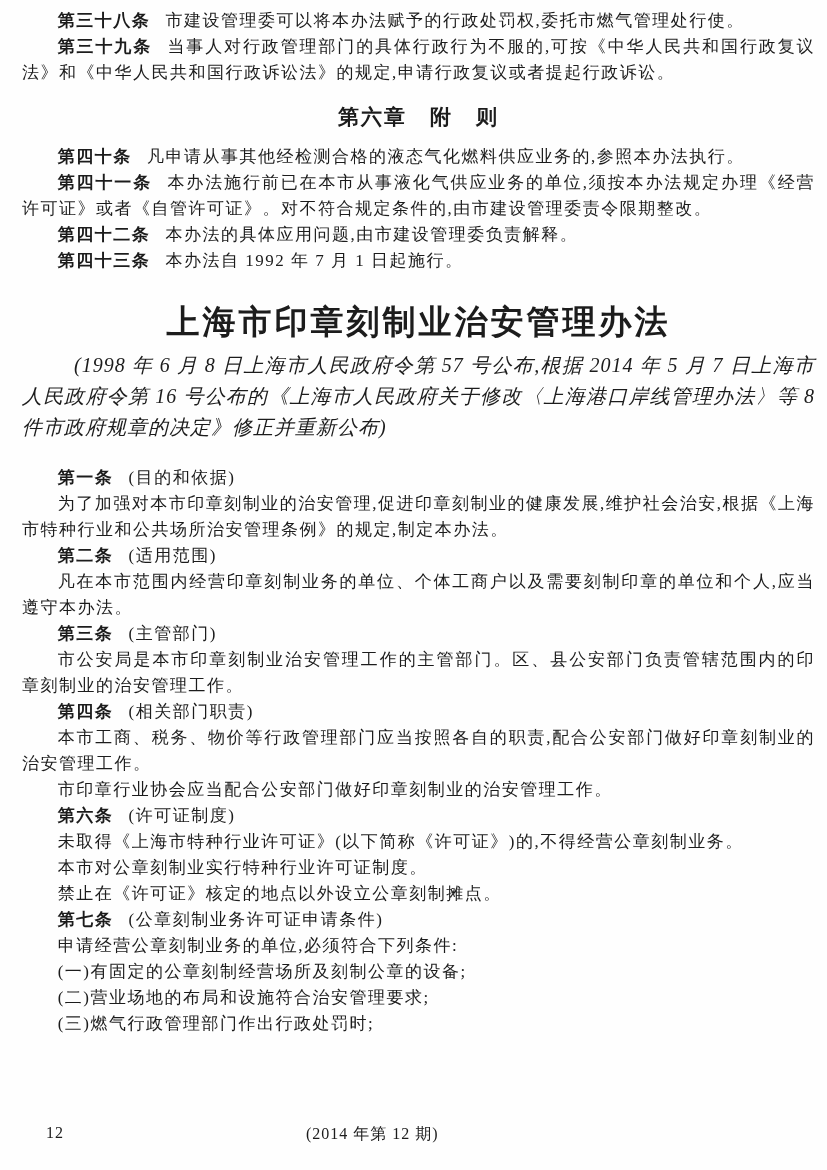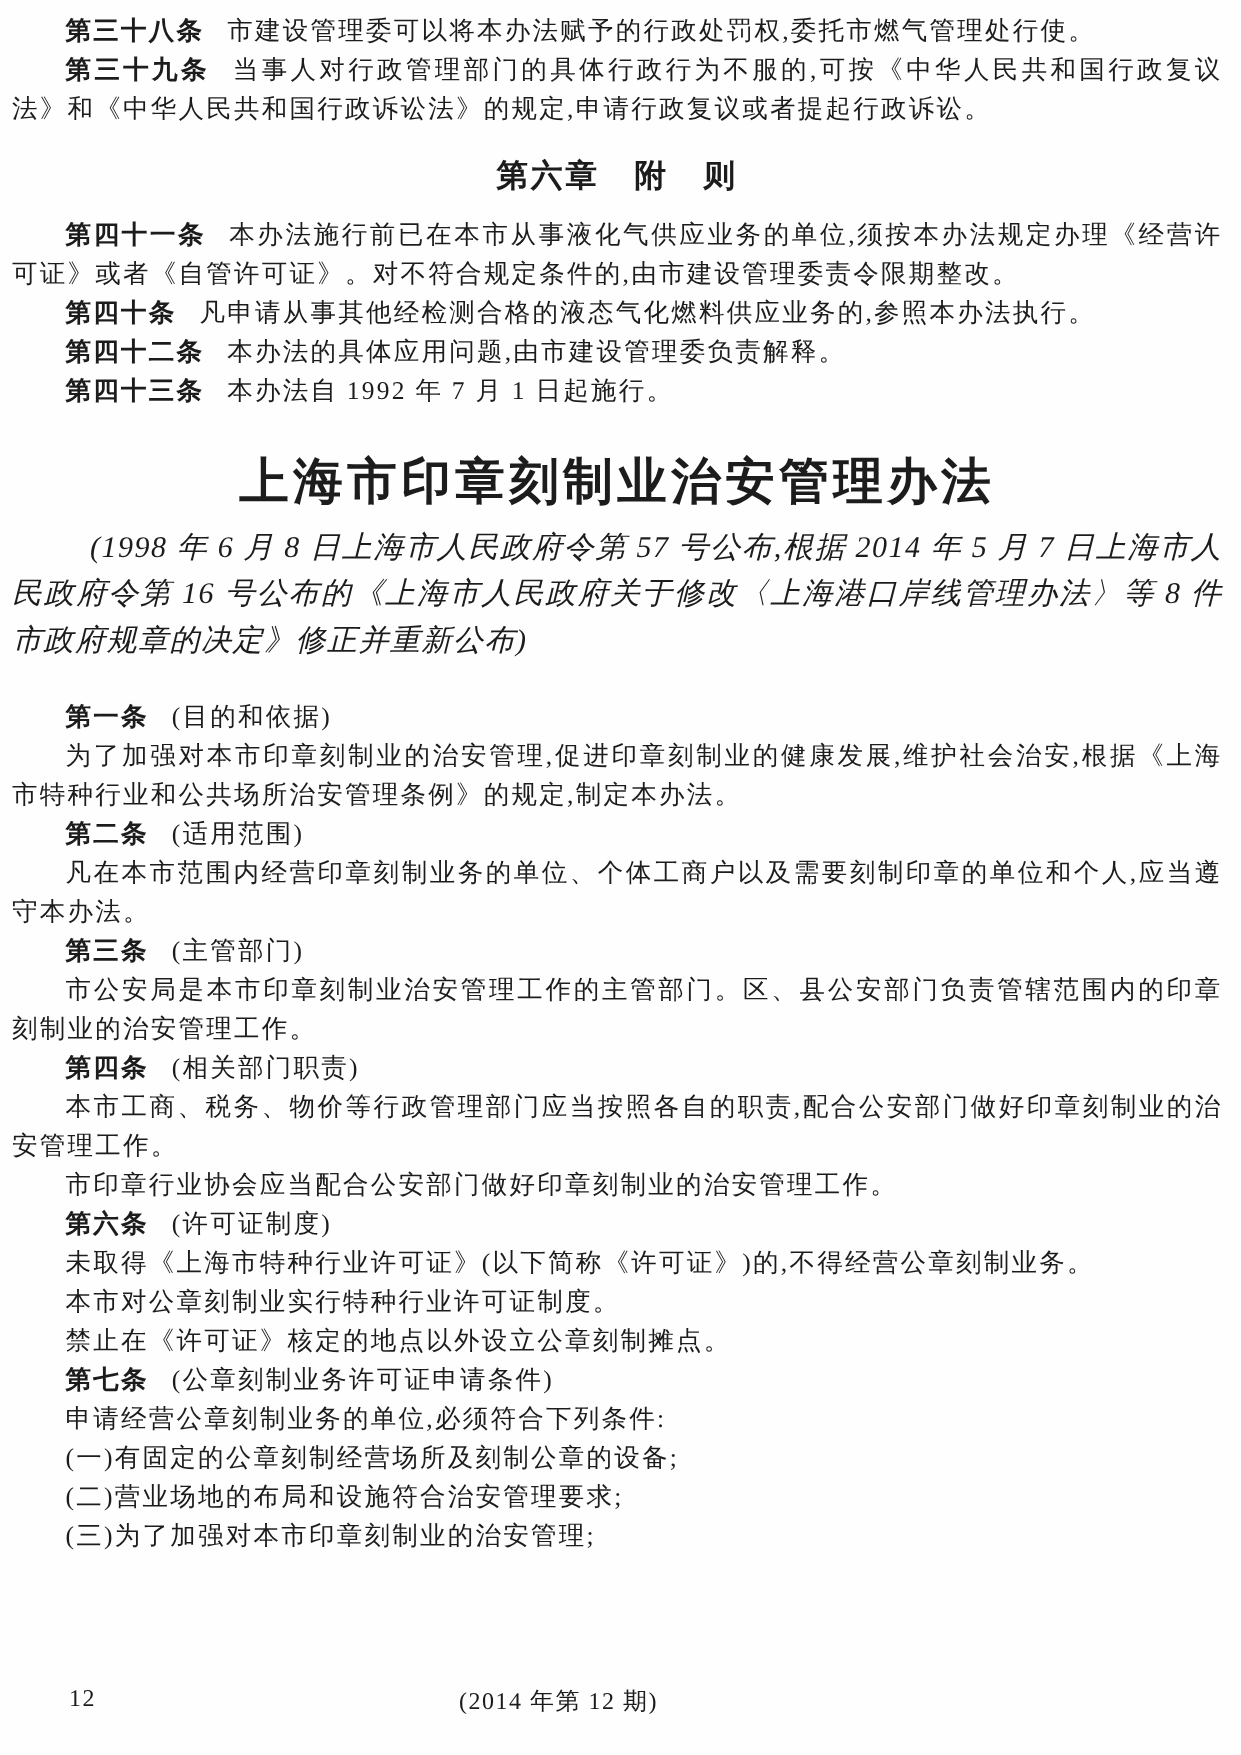--- a/index.html
+++ b/index.html
@@ -7,21 +7,21 @@
     width: 827px; height: 1170px;
     background: #fefefe;
     color: #1c1c1c;
     font-family: "Liberation Serif", "DejaVu Serif", serif;
     overflow: hidden;
   }
   .page {
     position: relative;
     width: 827px; height: 1170px;
     box-sizing: border-box;
-    padding: 8px 12px 0 8px;
+    padding: 8px 12px 0 22px;
     border-radius: 25px;
   }
   
   .t {
     margin: 0;
     font-size: 17px;
     line-height: 26px;
     letter-spacing: 1.5px;
     text-align: justify;
     text-justify: inter-ideograph;
@@ -74,22 +74,22 @@
 <body>
 
 <div class="page">
 
   <section>
     <p class="t indent"><b class="n">第三十八条</b><span>市建设管理委可以将本办法赋予的行政处罚权,委托市燃气管理处行使。</span></p>
     <p class="t indent"><b class="n">第三十九条</b><span>当事人对行政管理部门的具体行政行为不服的,可按《中华人民共和国行政复议法》和《中华人民共和国行政诉讼法》的规定,申请行政复议或者提起行政诉讼。</span></p>
 
     <h3 class="chapter">第六章　附　则</h3>
 
+    <p class="t indent"><b class="n">第四十条</b><span>凡申请从事其他经检测合格的液态气化燃料供应业务的,参照本办法执行。</span></p>
     <p class="t indent"><b class="n">第四十一条</b><span>本办法施行前已在本市从事液化气供应业务的单位,须按本办法规定办理《经营许可证》或者《自管许可证》。对不符合规定条件的,由市建设管理委责令限期整改。</span></p>
-    <p class="t indent"><b class="n">第四十条</b><span>凡申请从事其他经检测合格的液态气化燃料供应业务的,参照本办法执行。</span></p>
     <p class="t indent"><b class="n">第四十二条</b><span>本办法的具体应用问题,由市建设管理委负责解释。</span></p>
     <p class="t indent"><b class="n">第四十三条</b><span>本办法自 1992 年 7 月 1 日起施行。</span></p>
   </section>
 
   <section>
     <h1 class="doc-title">上海市印章刻制业治安管理办法</h1>
     <p class="note">(1998 年 6 月 8 日上海市人民政府令第 57 号公布,根据 2014 年 5 月 7 日上海市人民政府令第 16 号公布的《上海市人民政府关于修改〈上海港口岸线管理办法〉等 8 件市政府规章的决定》修正并重新公布)</p>
 
     <div class="doc2-body">
 
@@ -109,21 +109,21 @@
 
       <p class="t indent"><b class="n">第六条</b><span class="art-heading">(许可证制度)</span></p>
       <p class="t indent">未取得《上海市特种行业许可证》(以下简称《许可证》)的,不得经营公章刻制业务。</p>
       <p class="t indent">本市对公章刻制业实行特种行业许可证制度。</p>
       <p class="t indent">禁止在《许可证》核定的地点以外设立公章刻制摊点。</p>
 
       <p class="t indent"><b class="n">第七条</b><span class="art-heading">(公章刻制业务许可证申请条件)</span></p>
       <p class="t indent">申请经营公章刻制业务的单位,必须符合下列条件:</p>
       <p class="t indent">(一)有固定的公章刻制经营场所及刻制公章的设备;</p>
       <p class="t indent">(二)营业场地的布局和设施符合治安管理要求;</p>
-      <p class="t indent">(三)为了加强对本市印章刻制业的治安管理;</p>
+      <p class="t indent">(三)燃气行政管理部门作出行政处罚时;</p>
     </div>
   </section>
 
   <div class="footer">
     <span class="pagenum">12</span>
     <span class="issue">(2014 年第 12 期)</span>
   </div>
 
 </div>
 

